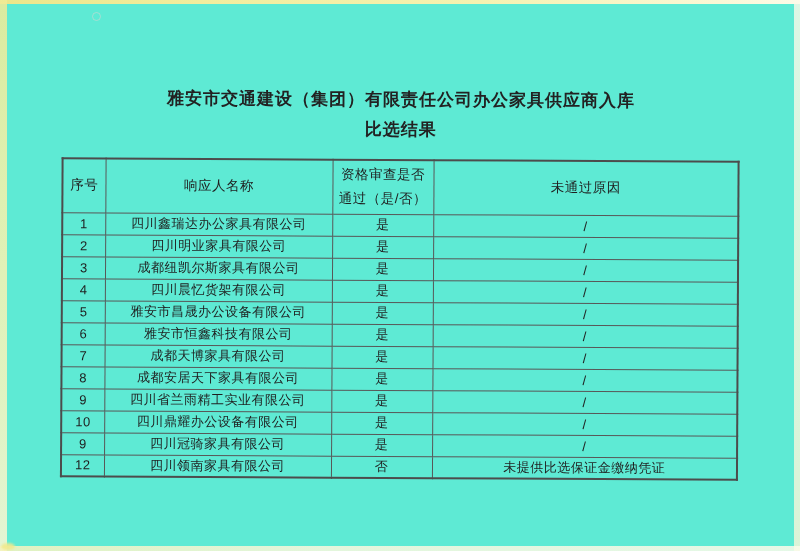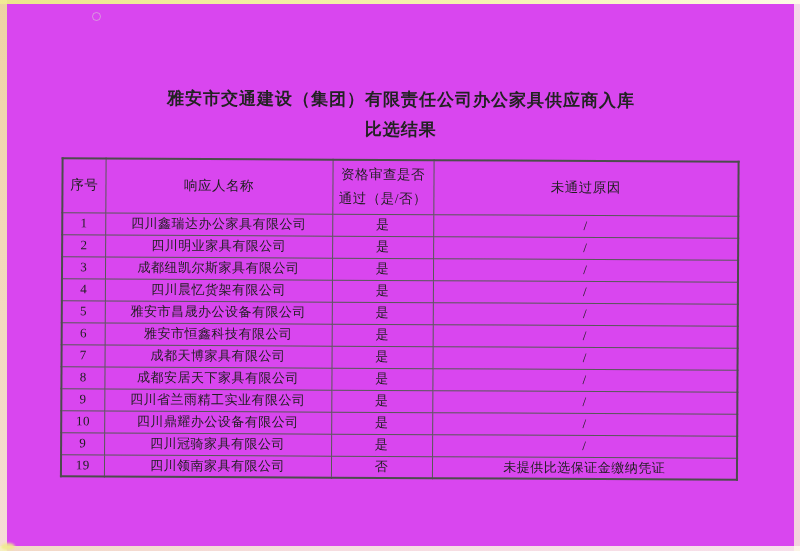--- a/index.html
+++ b/index.html
@@ -1,23 +1,23 @@
 <!DOCTYPE html>
 <html><head>
 <meta charset="utf-8">
 <style>
   * { margin: 0; padding: 0; box-sizing: border-box; }
   html, body { width: 800px; height: 551px; overflow: hidden; background: #ffffff; }
   .scan {
     position: relative;
     width: 800px;
     height: 551px;
-    background: #d946ef;
+    background: #5eead4;
     overflow: hidden;
-    font-family: Liberation Serif, serif;
+    font-family: Liberation Sans, sans-serif;
     color: #1f1f1f;
     padding-left: 24px;
   }
   
   .edge { position: absolute; pointer-events: none; }
   .edge-top {
     top: 0; left: 0; right: 0; height: 4px;
     background: linear-gradient(to right, #ece68a, #f2ed9d 25%, #f6f2b0 60%, #fbf8d6 90%, #fdfbe8);
   }
   .edge-left {
@@ -184,21 +184,21 @@
     <td>是</td>
     <td class="reason-slash">/</td>
   </tr>
           <tr>
     <td class="idx">9</td>
     <td>四川冠骑家具有限公司</td>
     <td>是</td>
     <td class="reason-slash">/</td>
   </tr>
           <tr>
-    <td class="idx">19</td>
+    <td class="idx">12</td>
     <td>四川领南家具有限公司</td>
     <td>否</td>
     <td>未提供比选保证金缴纳凭证</td>
   </tr>
         </tbody>
     </table>
   </div>
 </div>
 
 </body></html>

